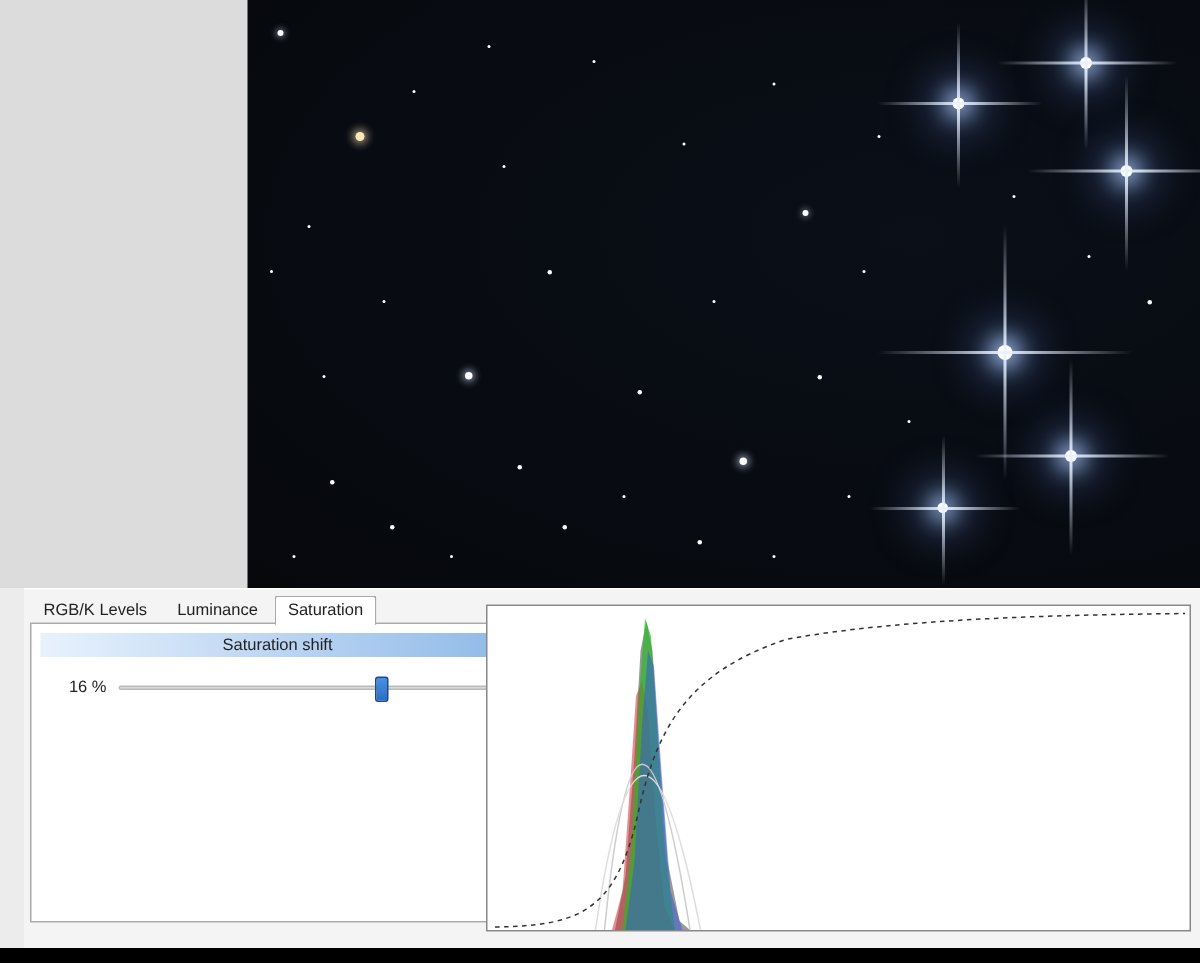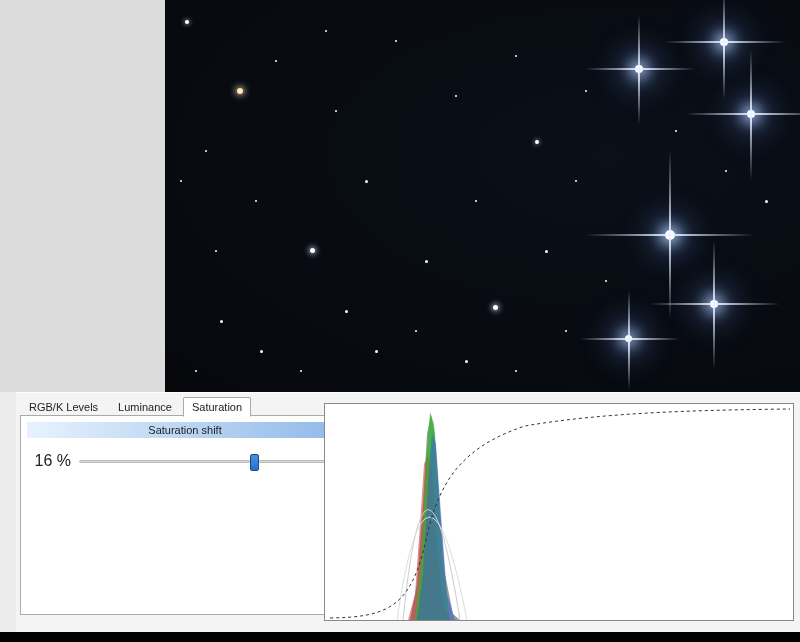--- a/index.html
+++ b/index.html
@@ -86,21 +86,21 @@
   }
   .slider-row {
     display: flex;
     align-items: center;
     gap: 8px;
     padding: 0 4px;
   }
   .slider-value {
     width: 40px;
     text-align: right;
-    font-size: 16px;
+    font-size: 11px;
     color: #222;
   }
   .slider-track {
     flex: 1;
     height: 3px;
     background: #d8d8d8;
     border: 1px solid #bbb;
     border-radius: 2px;
     position: relative;
   }

